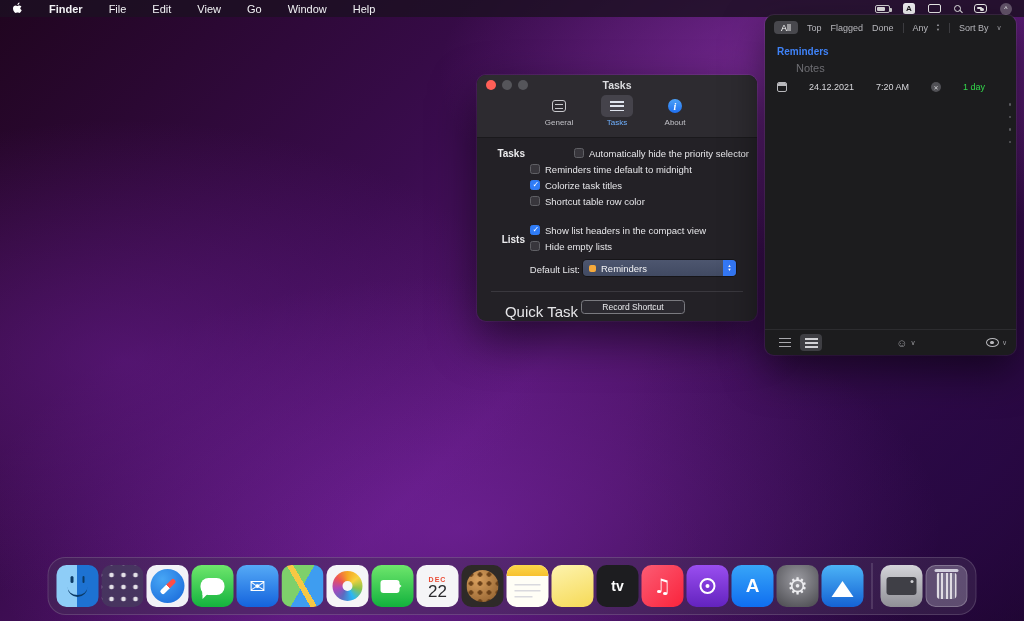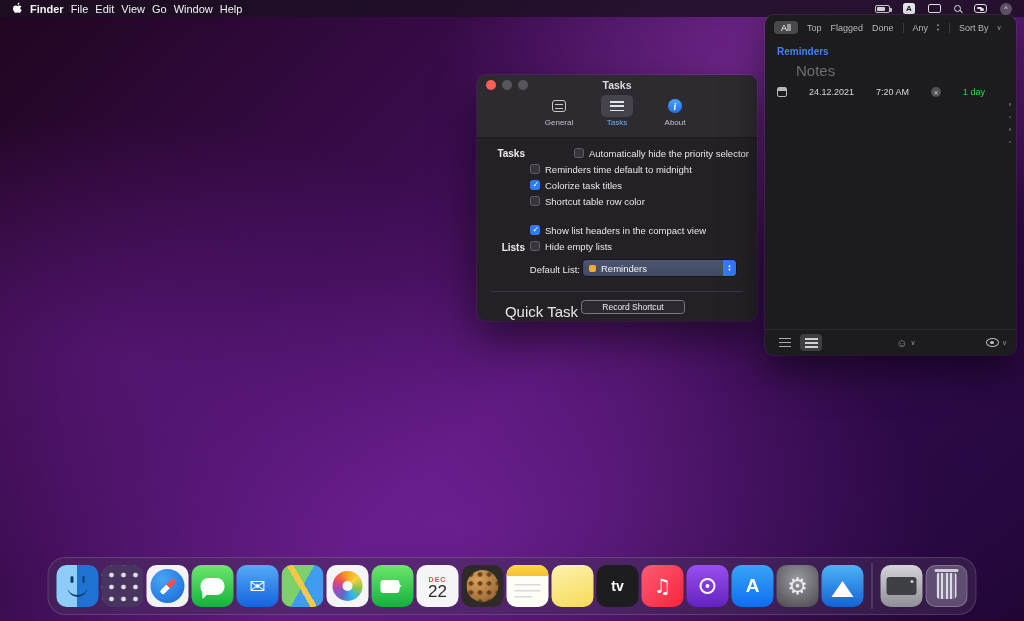--- a/index.html
+++ b/index.html
@@ -16,21 +16,21 @@
       linear-gradient(135deg, #20051f 0%, #3a0c4e 35%, #53156f 55%, #1a0427 100%);
   }
 
   
   .menubar {
     position:absolute; top:0; left:0; right:0; height:17px;
     background:rgba(28,16,34,.82);
     display:flex; align-items:center; padding:0 12px;
     color:#f2f2f5; font-size:11px;
   }
-  .menubar .left { display:flex; align-items:center; gap:7px; }
+  .menubar .left { display:flex; align-items:center; gap:26px; }
   .menubar .appname { font-weight:bold; }
   .menubar .mitem { cursor:default; }
   .menubar .right { margin-left:auto; display:flex; align-items:center; gap:13px; }
 
   .batt{width:15px;height:8px;border:1px solid #ddd;border-radius:2px;position:relative;opacity:.95}
   .batt::before{content:"";position:absolute;inset:1px 4px 1px 1px;background:#eee;border-radius:1px}
   .batt::after{content:"";position:absolute;right:-3px;top:2px;width:2px;height:4px;background:#ddd;border-radius:0 1px 1px 0}
   .inputsrc{width:12px;height:11px;background:#f2f2f5;color:#1d1d1f;border-radius:2.5px;font-size:8px;font-weight:bold;display:flex;align-items:center;justify-content:center}
   .disp{width:13px;height:9px;border:1.2px solid #eee;border-radius:2px}
   .mag{width:7px;height:7px;border:1.3px solid #eee;border-radius:50%;position:relative;display:inline-block}
@@ -107,21 +107,21 @@
   .chip { background:#48484d; color:#fff; padding:1.5px 7px; border-radius:4px; }
   .vdiv { width:1px; height:10px; background:#3c3c40; }
   .popflt { display:flex; align-items:center; gap:8px; }
   .updown { display:inline-flex; flex-direction:column; font-size:4px; line-height:4.5px; color:#98989d; }
   .dnchev { font-size:7px; color:#98989d; }
 
   .sechead { margin:8px 12px 0; font-size:10px; font-weight:bold; color:#3f82f7; }
   .taskrow { margin:7px 12px 0; display:flex; align-items:center; gap:8px; }
   .radio { width:11px; height:11px; border:1.5px solid #98989d; border-radius:50%; flex:0 0 auto; }
   .tasktitle { font-size:10.5px; color:#f2f2f4; }
-  .notes { margin:5px 0 0 31px; font-size:15px; color:#6e6e73; }
+  .notes { margin:5px 0 0 31px; font-size:11px; color:#6e6e73; }
   .metarow { margin:8px 0 0 12px; display:flex; align-items:center; gap:22px; font-size:9px; color:#d8d8dc; }
   .mincal { width:10px; height:10px; border:1px solid #b8b8bc; border-radius:2px; position:relative; }
   .mincal::before { content:""; position:absolute; top:0; left:0; right:0; height:3px; background:#b8b8bc; border-radius:1px 1px 0 0; }
   .xcirc { width:10px; height:10px; border-radius:50%; background:#515156; color:#d5d5d8; font-size:6px; display:flex; align-items:center; justify-content:center; }
   .badge { font-size:9px; }
   .sidedots { position:absolute; right:5px; top:88px; display:flex; flex-direction:column; gap:10px; }
   .sidedots i { width:2.5px; height:2.5px; border-radius:50%; background:#5a5a5f; }
 
   .panelbottom { position:absolute; left:0; right:0; bottom:0; height:26px; border-top:1px solid #2c2c2f;
     display:flex; align-items:center; padding:0 9px; }
@@ -296,21 +296,21 @@
       </div>
       <div class="cbrow" style="top:41px;">
         <span class="cb checked"></span>
         <span class="cblabel">Colorize task titles</span>
       </div>
       <div class="cbrow" style="top:57px;">
         <span class="cb"></span>
         <span class="cblabel">Shortcut table row color</span>
       </div>
 
-      <span class="seclbl" style="top:104px;">Lists</span>
+      <span class="seclbl" style="top:96px;">Lists</span>
       <div class="cbrow" style="top:86px;">
         <span class="cb checked"></span>
         <span class="cblabel">Show list headers in the compact view</span>
       </div>
       <div class="cbrow" style="top:102px;">
         <span class="cb"></span>
         <span class="cblabel">Hide empty lists</span>
       </div>
 
       <span class="dl-label" style="top:126px;">Default List:</span>

